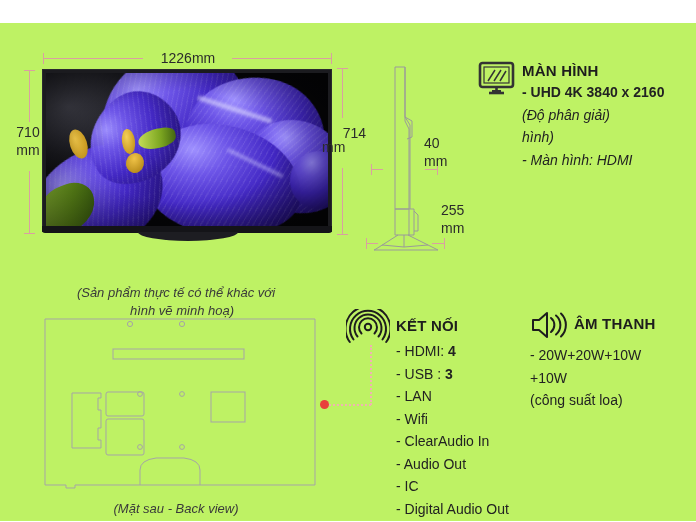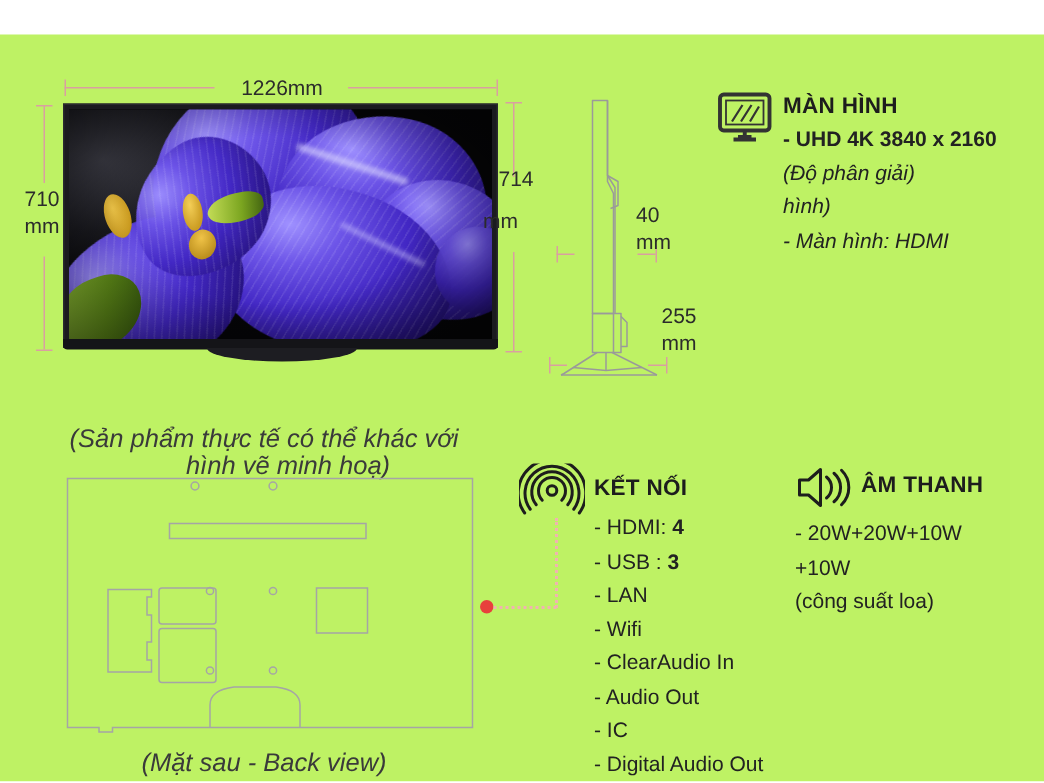--- a/index.html
+++ b/index.html
@@ -25,21 +25,21 @@
     color: #2b2b2b;
     font-size: 14px;
     line-height: 17px;
     font-family: "Liberation Sans", sans-serif;
     text-align: center;
     white-space: nowrap;
   }
   .caption {
     position: absolute;
     font-style: italic;
-    font-size: 17px;
+    font-size: 13px;
     line-height: 18px;
     color: #3a3a3a;
     text-align: center;
     font-family: "Liberation Sans", sans-serif;
   }
 
   
   #front-tv {
     position: absolute;
     left: 42px;
@@ -169,21 +169,21 @@
   <div class="dimline v" style="left:29px; top:148px; width:1px; height:62px;"></div>
   <div class="tick h" style="left:24px; top:47px;"></div>
   <div class="tick h" style="left:24px; top:210px;"></div>
   <div class="dimtext" style="left:2px; top:101px; width:52px;">710</div>
   <div class="dimtext" style="left:2px; top:119px; width:52px;">mm</div>
 
   <div class="dimline v" style="left:342px; top:45px; width:1px; height:50px;"></div>
   <div class="dimline v" style="left:342px; top:145px; width:1px; height:66px;"></div>
   <div class="tick h" style="left:337px; top:45px;"></div>
   <div class="tick h" style="left:337px; top:211px;"></div>
-  <div class="dimtext" style="left:322px; top:88px; width:44px; text-align:center;">714</div>
+  <div class="dimtext" style="left:322px; top:102px; width:44px; text-align:right;">714</div>
   <div class="dimtext" style="left:322px; top:116px; width:44px; text-align:left;">mm</div>
 
   <svg id="side-tv" viewBox="0 0 120 195">
     <g fill="none" stroke="#9a9a9a" stroke-width="1" stroke-linejoin="round">
 
       <path d="M33,8 L43,8 L43,62 L47,70 L47,150 L33,150 Z"></path>
       <path d="M43,8 L43,58 L48,66 L48,150"></path>
 
       <path d="M43,58 L50,62 L50,78 L45,80"></path>
 
@@ -227,21 +227,21 @@
     <div class="spec-title" style="margin-left:44px; padding-top:3px;">MÀN HÌNH</div>
     <div style="margin-left:44px;">
       <div class="spec-line" style="font-weight:bold; padding-top:2px;"><span>- UHD 4K 3840 x 2160</span></div>
       <div class="spec-line italic"><span>(Độ phân giải)</span></div>
       <div class="spec-line italic"><span>hình)</span></div>
       <div class="spec-line italic"><span>- Màn hình: HDMI</span></div>
     </div>
   </div>
 
   <div class="caption" style="left:36px; top:261px; width:280px;">(Sản phẩm thực tế có thể khác với</div>
-  <div class="caption" style="left:52px; top:279px; width:280px;">hình vẽ minh hoạ)</div>
+  <div class="caption" style="left:42px; top:279px; width:280px;">hình vẽ minh hoạ)</div>
 
   <svg id="back-view" viewBox="0 0 272 185">
     <g fill="none" stroke="#a5a5a5" stroke-width="1" stroke-linejoin="miter">
 
       <path d="M1,1 L271,1 L271,167 L131,167 L131,167 L31,167 L31,170 L22,170 L22,167 L1,167 Z"></path>
 
       <circle cx="86" cy="6" r="2.6"></circle>
       <circle cx="138" cy="6" r="2.6"></circle>
 
       <rect x="69" y="31" width="131" height="10"></rect>

